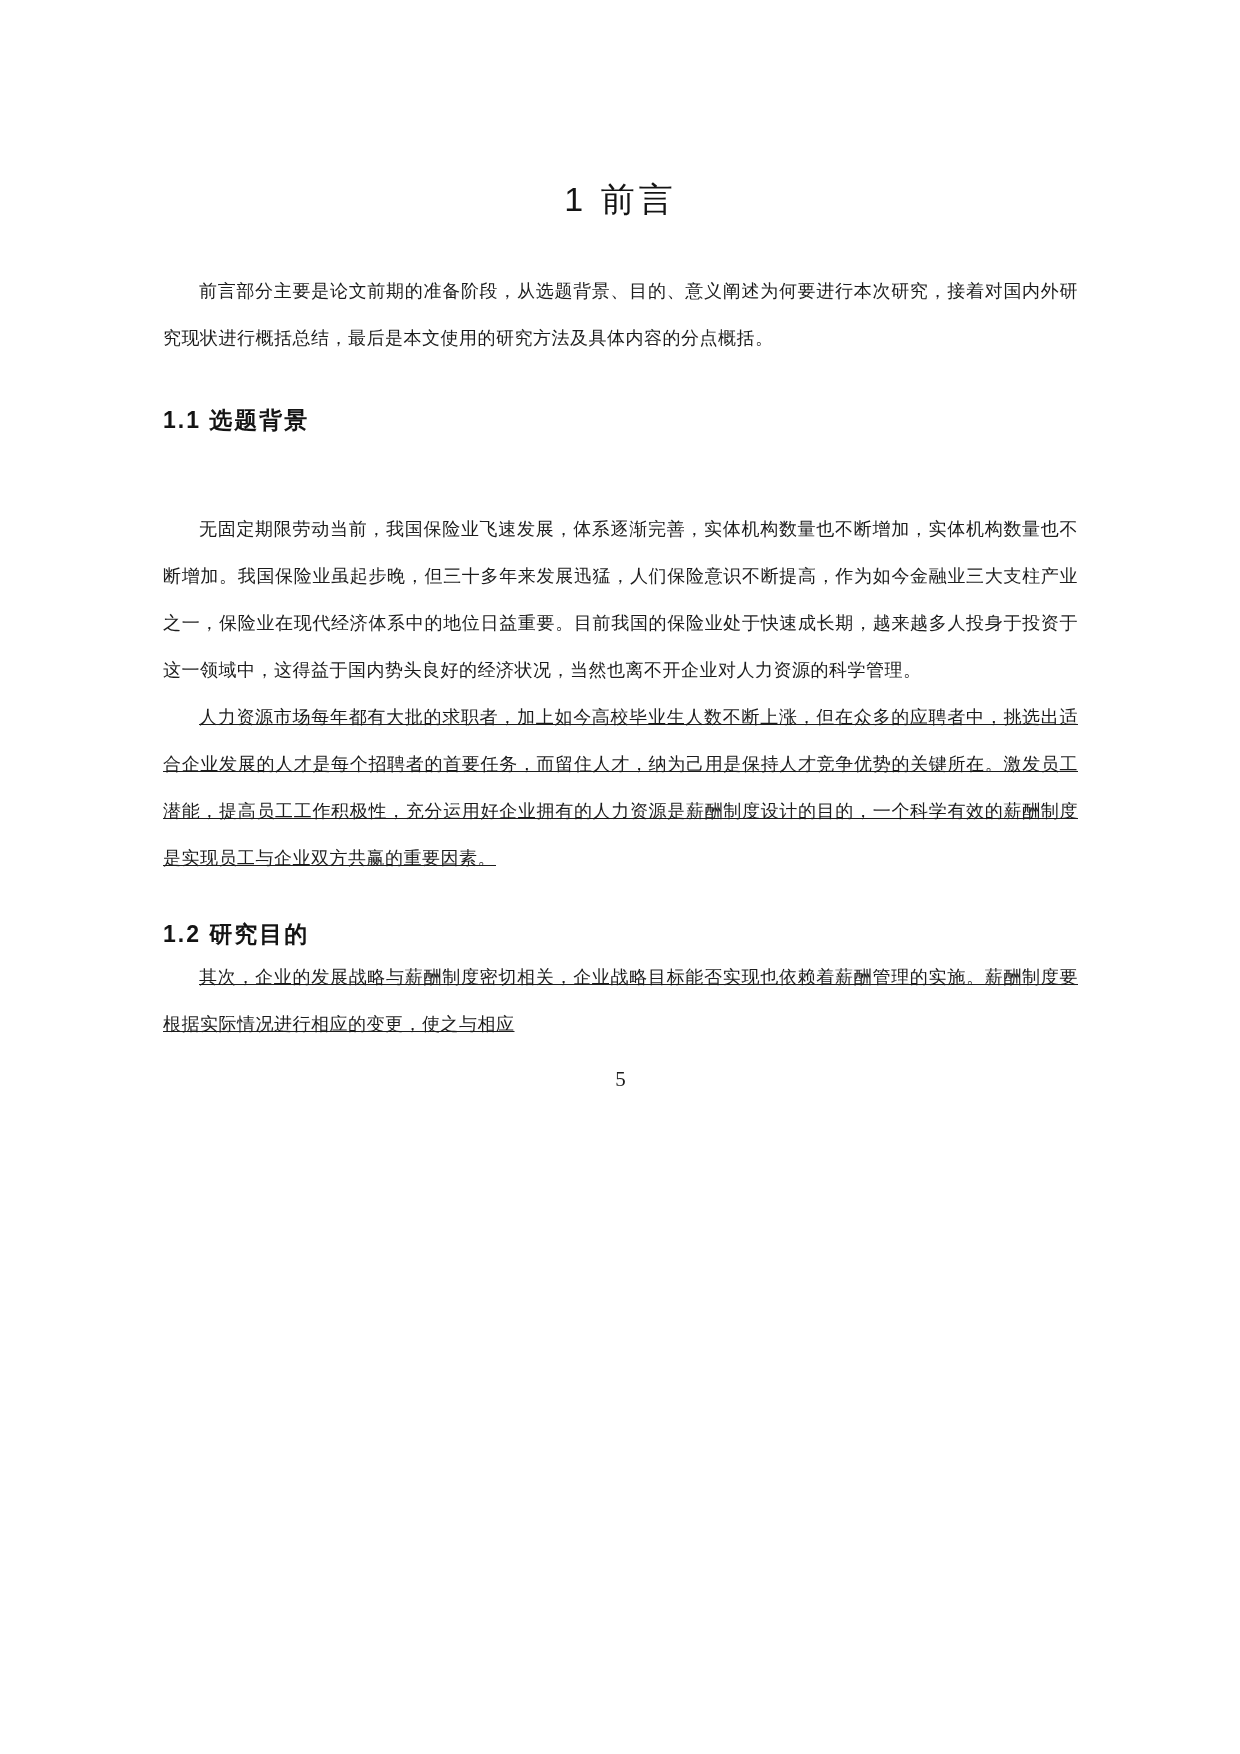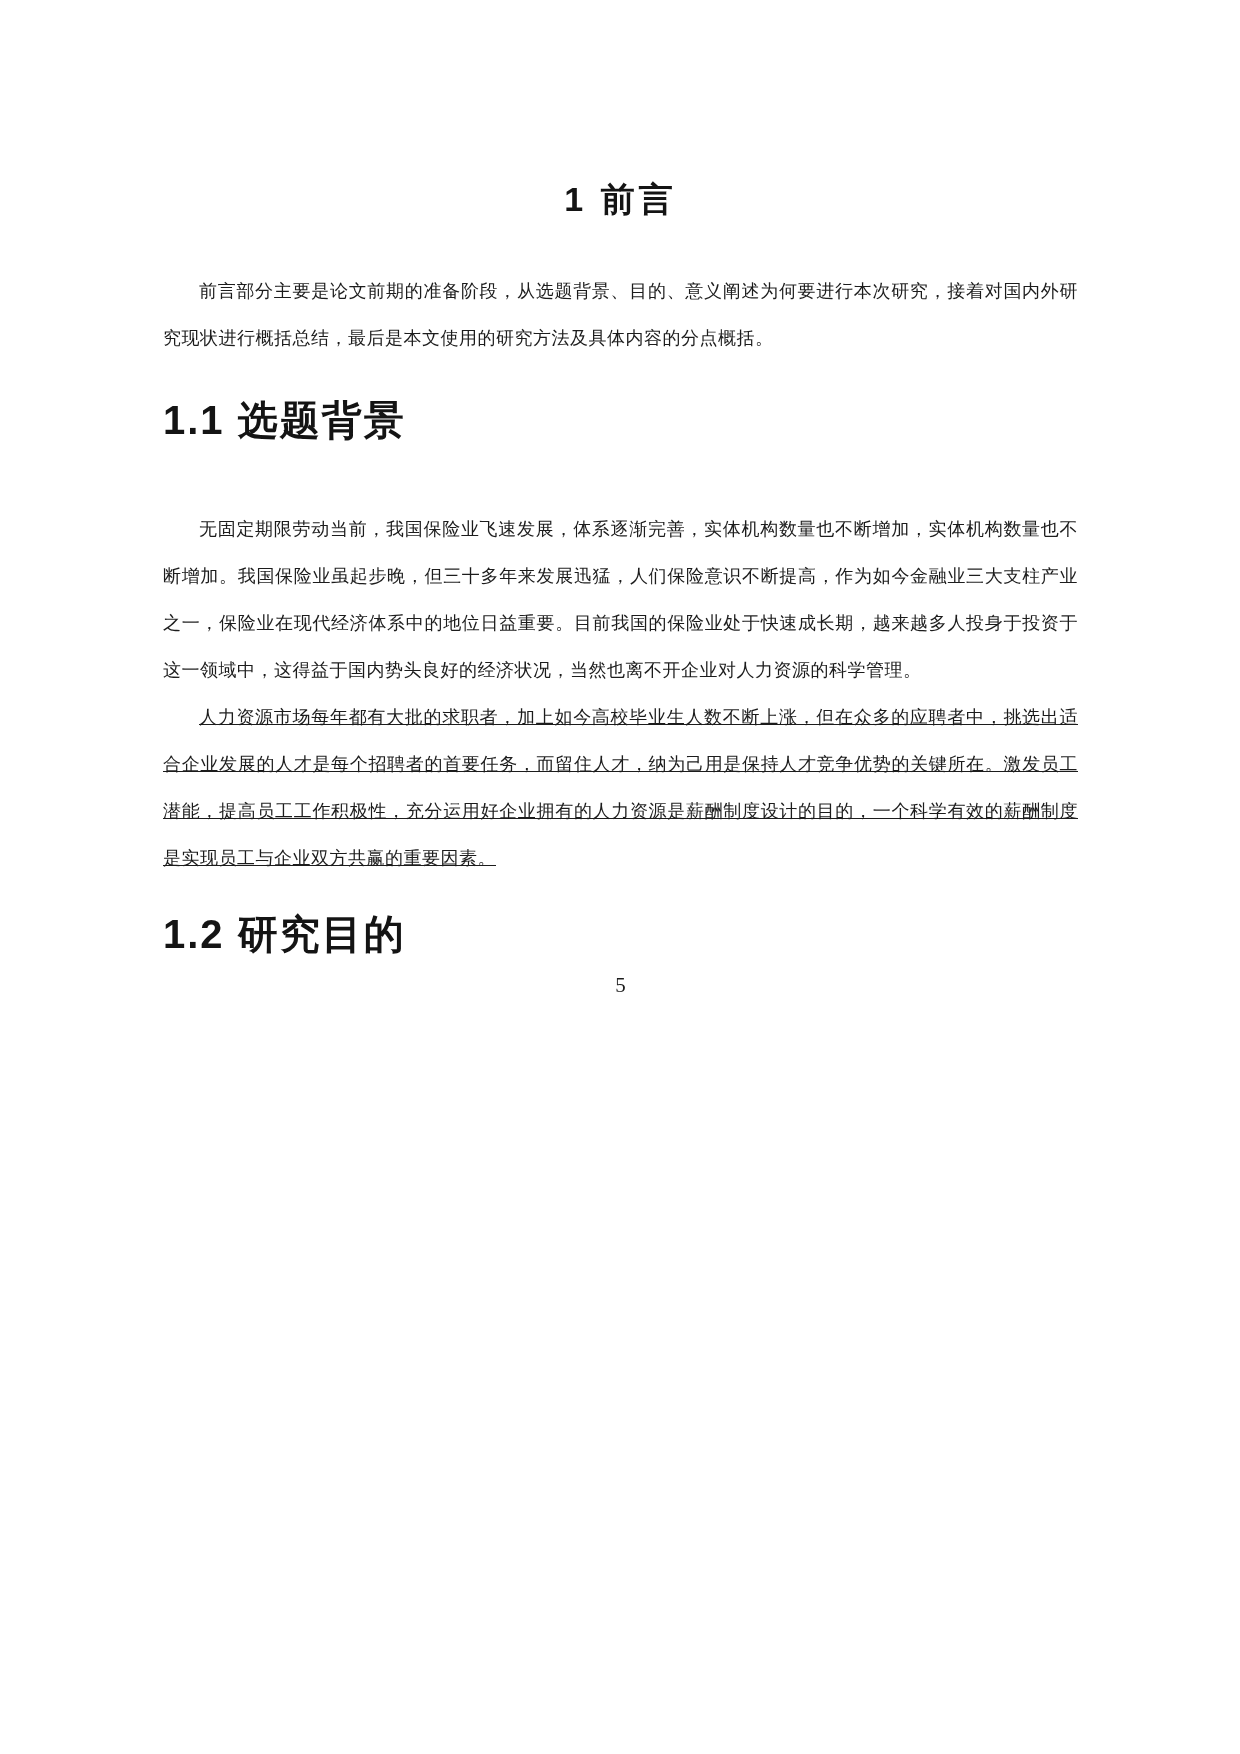--- a/index.html
+++ b/index.html
@@ -16,41 +16,41 @@
     height: 1754px;
     background: #ffffff;
     padding-left: 163px;
     padding-right: 162px;
     position: relative;
   }
   .chapter-title {
     margin-top: 178px;
     text-align: center;
     font-family: "Liberation Sans", "DejaVu Sans", sans-serif;
-    font-weight: 700;
+    font-weight: 400;
     font-size: 34px;
     line-height: 42px;
     letter-spacing: 4px;
     color: #141414;
   }
   .para {
     font-size: 18px;
     line-height: 47px;
     text-align: justify;
     text-indent: 2em;
     letter-spacing: 0.5px;
     color: #1c1c1c;
   }
   .para.intro {
     margin-top: 48px;
   }
   .section-heading {
     font-family: "Liberation Sans", "DejaVu Sans", sans-serif;
     font-weight: 700;
-    font-size: 40px;
+    font-size: 23px;
     line-height: 40px;
     letter-spacing: 2px;
     color: #141414;
   }
   .section-heading.first {
     margin-top: 38px;
   }
   .section-heading.second {
     margin-top: 32px;
   }
@@ -80,16 +80,17 @@
 
   <h2 class="section-heading first">1.1  选题背景</h2>
 
   <p class="para after-heading">无固定期限劳动当前，我国保险业飞速发展，体系逐渐完善，实体机构数量也不断增加，实体机构数量也不断增加。我国保险业虽起步晚，但三十多年来发展迅猛，人们保险意识不断提高，作为如今金融业三大支柱产业之一，保险业在现代经济体系中的地位日益重要。目前我国的保险业处于快速成长期，越来越多人投身于投资于这一领域中，这得益于国内势头良好的经济状况，当然也离不开企业对人力资源的科学管理。</p>
 
   <p class="para follow">人力资源市场每年都有大批的求职者，加上如今高校毕业生人数不断上涨，但在众多的应聘者中，挑选出适合企业发展的人才是每个招聘者的首要任务，而留住人才，纳为己用是保持人才竞争优势的关键所在。激发员工潜能，提高员工工作积极性，充分运用好企业拥有的人力资源是薪酬制度设计的目的，一个科学有效的薪酬制度是实现员工与企业双方共赢的重要因素。</p>
 
   <h2 class="section-heading second">1.2  研究目的</h2>
 
 
+  <p class="para follow">其次，企业的发展战略与薪酬制度密切相关，企业战略目标能否实现也依赖着薪酬管理的实施。薪酬制度要根据实际情况进行相应的变更，使之与相应</p>
 
   <div class="page-number">5</div>
 
 </div>
 
 </body></html>

